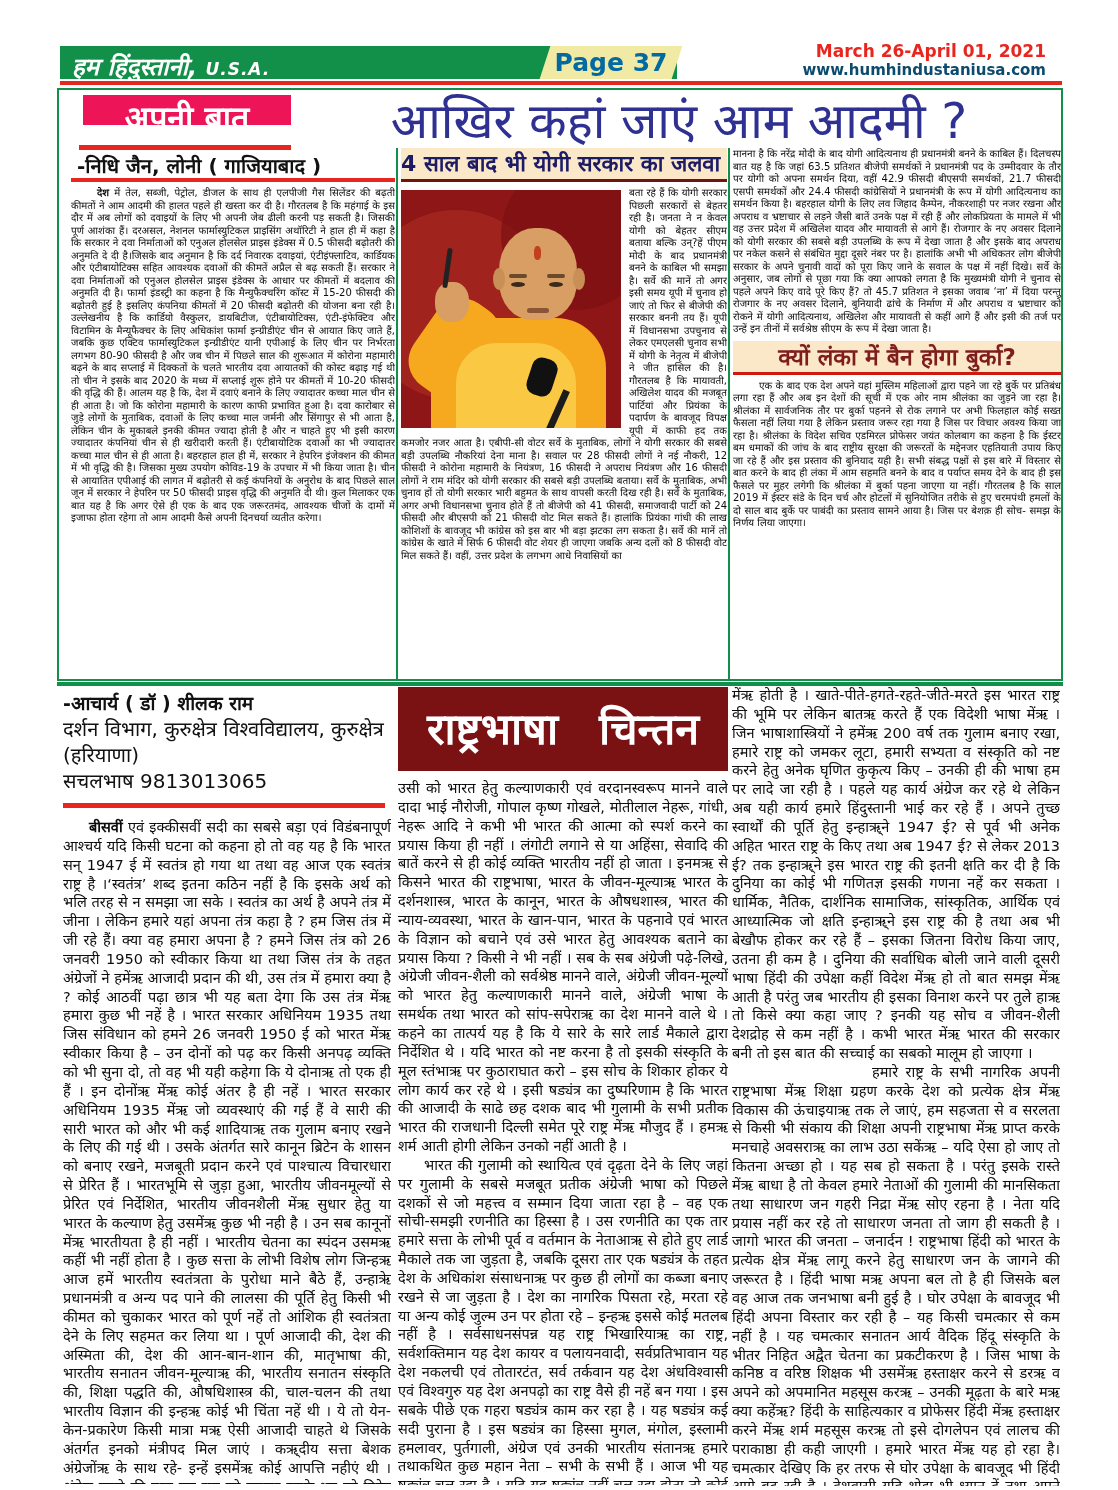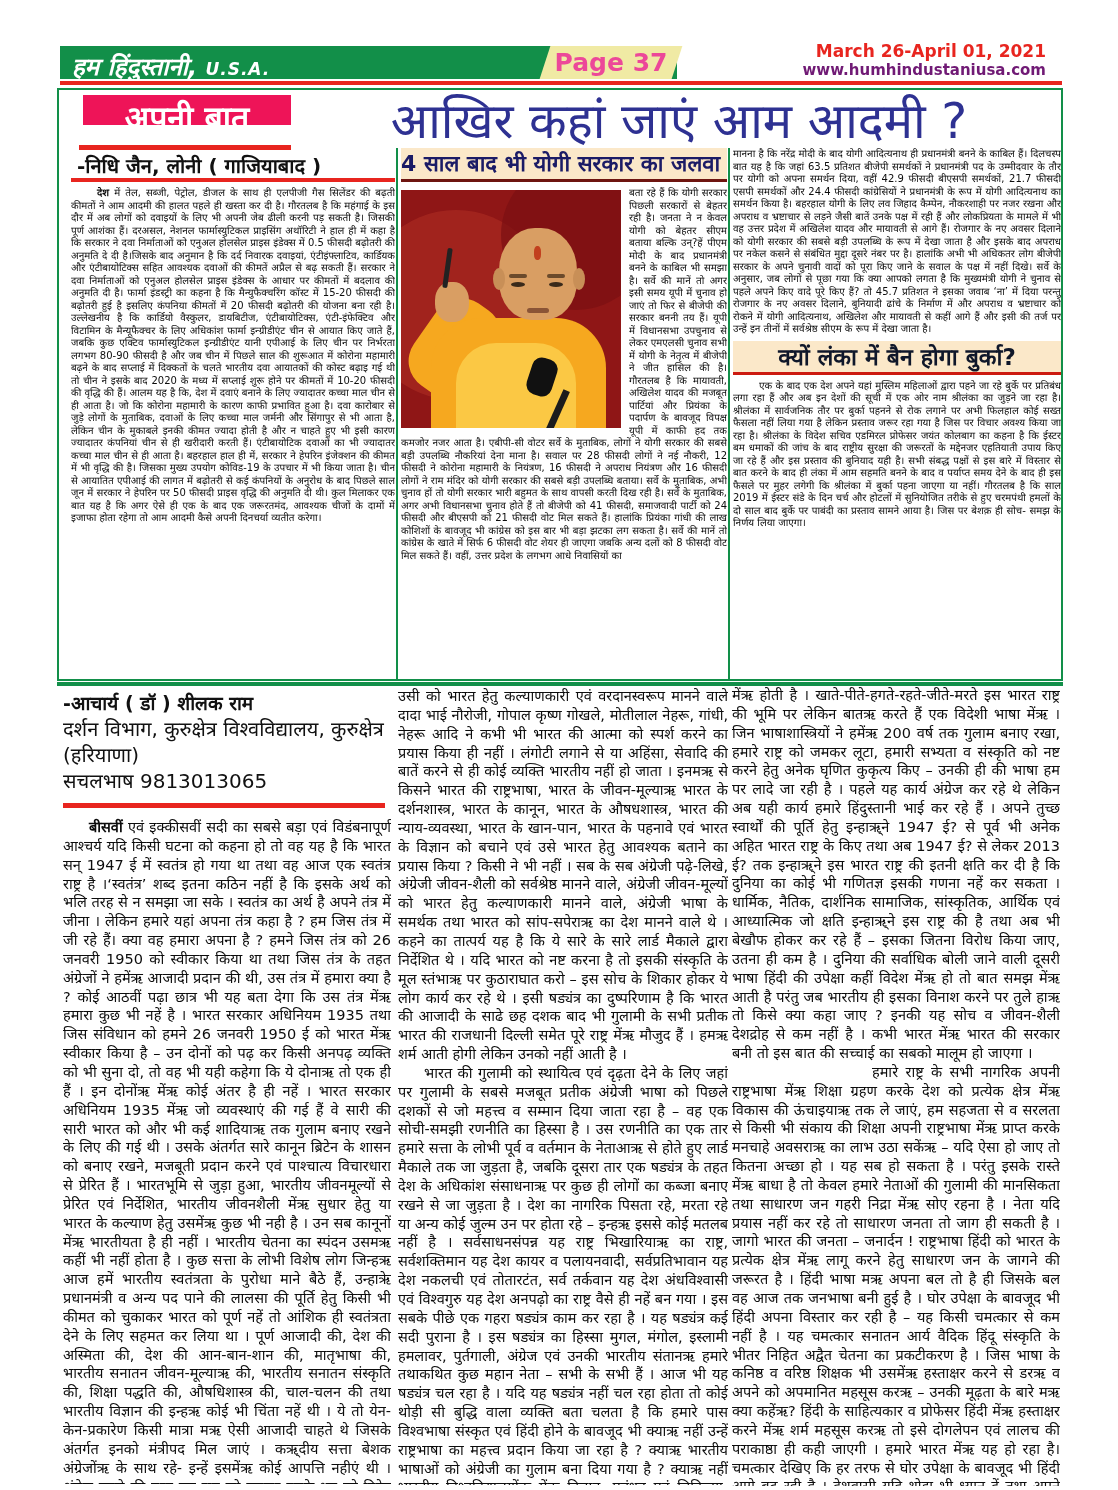--- a/index.html
+++ b/index.html
@@ -5,45 +5,45 @@
   * { margin:0; padding:0; box-sizing:border-box; }
   html,body { background:#ffffff; }
   body { width:1118px; height:1490px; position:relative; font-family:"DejaVu Sans", sans-serif; color:#111; }
   .abs { position:absolute; }
 
   
   .mast-bar { left:60px; top:46px; width:617px; height:33px; background:#128f49; }
   .mast-text { left:72px; top:49px; color:#fff; font-weight:bold; font-style:italic; font-size:24px; white-space:nowrap; }
   .mast-usa { font-size:17px; letter-spacing:1px; }
   .page-tab { left:545px; top:46px; width:132px; height:33px; background:#f0eaa4; transform:skewX(-18deg); }
-  .page-label { left:545px; top:48px; width:132px; text-align:center; font-size:25px; font-weight:bold; color:#ec4899; }
+  .page-label { left:545px; top:48px; width:132px; text-align:center; font-size:25px; font-weight:bold; color:#0369a1; }
   .date-block { right:72px; top:42px; text-align:right; line-height:1.15; }
   .date-red { color:#e8251f; font-weight:bold; font-size:17px; }
-  .site-blue { color:#701a75; font-weight:bold; font-size:15px; }
+  .site-blue { color:#0c4a6e; font-weight:bold; font-size:15px; }
   .red-rule { left:60px; top:81px; width:1002px; height:4px; background:#e8251f; }
 
   
   .top-box { left:57px; top:88px; width:1006px; height:593px; border:2px solid #128f49; background:#fff; }
   .apni-baat { left:24px; top:5px; width:208px; height:30px; background:#ee1458; color:#fff; font-weight:bold; font-size:32px; text-align:center; line-height:46px; }
   .apni-bar { left:20px; top:55px; width:212px; height:5px; background:#e8251f; }
   .main-headline { left:244px; top:-4px; width:752px; color:#2e3192; font-weight:normal; font-size:49px; white-space:nowrap; text-align:center; }
   .byline1 { left:18px; top:62px; font-size:20px; font-weight:bold; }
   .red-line1 { left:12px; top:88px; width:324px; height:4px; background:#e8251f; }
   .vsep { width:2px; top:58px; height:531px; background:#128f49; }
   .vsep1 { left:337px; } .vsep2 { left:669px; }
 
   .body-txt { font-size:10px; line-height:1.25; text-align:justify; color:#0c0c0c; }
   .ind { text-indent:26px; }
   .tcol-left { left:12px; top:97px; width:324px; height:488px; overflow:hidden; }
   .tcol-mid { left:342px; top:58px; width:326px; height:529px; overflow:hidden; }
   .tcol-right { left:674px; top:58px; width:328px; height:529px; overflow:hidden; }
 
   .kicker { height:34px; line-height:32px; background:#fbe8c9; text-align:center; font-weight:bold; white-space:nowrap; overflow:hidden; }
   .kicker1 { color:#1b1b66; font-size:22px; border-bottom:3px solid #6e1510; margin-bottom:5px; }
-  .kicker2 { color:#0f172a; font-size:23px; border-bottom:3px solid #cc1a10; margin:5px 0; }
+  .kicker2 { color:#7f1d1d; font-size:23px; border-bottom:3px solid #cc1a10; margin:5px 0; }
 
   
   .photo { float:left; width:220px; height:238px; margin:3px 8px 3px 0; position:relative; overflow:hidden; background:#8f1616; }
   .ph-blotch { position:absolute; left:-40px; top:20px; width:190px; height:190px; border-radius:50%; background:#b13024; opacity:.55; }
   .ph-blotch2 { position:absolute; right:-30px; top:-30px; width:150px; height:150px; border-radius:50%; background:#7a0f12; opacity:.7; }
   .ph-body { position:absolute; left:30px; bottom:-10px; width:175px; height:120px; border-radius:50px 50px 0 0; background:#f6a81f; }
   .ph-shawl { position:absolute; left:55px; bottom:-10px; width:120px; height:95px; border-radius:40px 40px 0 0; background:#fbc844; }
   .ph-head { position:absolute; left:98px; top:38px; width:78px; height:92px; border-radius:46% 46% 42% 42%; background:#d99e63; }
   .ph-ear { position:absolute; top:78px; width:12px; height:22px; border-radius:50%; background:#c88f57; }
   .ph-ear.l { left:92px; } .ph-ear.r { left:172px; }
@@ -137,20 +137,21 @@
 <div class="abs b-left">
   <div class="author-name">-आचार्य ( डॉ ) शीलक राम</div>
   <div class="author-sub">दर्शन विभाग, कुरुक्षेत्र विश्वविद्यालय, कुरुक्षेत्र (हरियाणा)</div>
   <div class="author-sub">सचलभाष 9813013065</div>
   <div class="red-line2"></div>
   <p class="body-sm ind2"><b>बीसवीं</b> <span>एवं इक्कीसवीं सदी का सबसे बड़ा एवं विडंबनापूर्ण आश्चर्य यदि किसी घटना को कहना हो तो वह यह है कि भारत सन् 1947 ई में स्वतंत्र हो गया था तथा वह आज एक स्वतंत्र राष्ट्र है ।‘स्वतंत्र’ शब्द इतना कठिन नहीं है कि इसके अर्थ को भलि तरह से न समझा जा सके । स्वतंत्र का अर्थ है अपने तंत्र में जीना । लेकिन हमारे यहां अपना तंत्र कहा है ? हम जिस तंत्र में जी रहे हैं। क्या वह हमारा अपना है ? हमने जिस तंत्र को 26 जनवरी 1950 को स्वीकार किया था तथा जिस तंत्र के तहत अंग्रेजों ने हमेंऋ आजादी प्रदान की थी, उस तंत्र में हमारा क्या है ? कोई आठवीं पढ़ा छात्र भी यह बता देगा कि उस तंत्र मेंऋ हमारा कुछ भी नहें है । भारत सरकार अधिनियम 1935 तथा जिस संविधान को हमने 26 जनवरी 1950 ई को भारत मेंऋ स्वीकार किया है – उन दोनों को पढ़ कर किसी अनपढ़ व्यक्ति को भी सुना दो, तो वह भी यही कहेगा कि ये दोनाऋ तो एक ही हैं । इन दोनोंऋ मेंऋ कोई अंतर है ही नहें । भारत सरकार अधिनियम 1935 मेंऋ जो व्यवस्थाएं की गई हैं वे सारी की सारी भारत को और भी कई शादियाऋ तक गुलाम बनाए रखने के लिए की गई थी । उसके अंतर्गत सारे कानून ब्रिटेन के शासन को बनाए रखने, मजबूती प्रदान करने एवं पाश्चात्य विचारधारा से प्रेरित हैं । भारतभूमि से जुड़ा हुआ, भारतीय जीवनमूल्यों से प्रेरित एवं निर्देशित, भारतीय जीवनशैली मेंऋ सुधार हेतु या भारत के कल्याण हेतु उसमेंऋ कुछ भी नही है । उन सब कानूनों मेंऋ भारतीयता है ही नहीं । भारतीय चेतना का स्पंदन उसमऋ कहीं भी नहीं होता है । कुछ सत्ता के लोभी विशेष लोग जिन्हऋ आज हमें भारतीय स्वतंत्रता के पुरोधा माने बैठे हैं, उन्हाऋे प्रधानमंत्री व अन्य पद पाने की लालसा की पूर्ति हेतु किसी भी कीमत को चुकाकर भारत को पूर्ण नहें तो आंशिक ही स्वतंत्रता देने के लिए सहमत कर लिया था । पूर्ण आजादी की, देश की अस्मिता की, देश की आन-बान-शान की, मातृभाषा की, भारतीय सनातन जीवन-मूल्याऋ की, भारतीय सनातन संस्कृति की, शिक्षा पद्धति की, औषधिशास्त्र की, चाल-चलन की तथा भारतीय विज्ञान की इन्हऋ कोई भी चिंता नहें थी । ये तो येन-केन-प्रकारेण किसी मात्रा मऋ ऐसी आजादी चाहते थे जिसके अंतर्गत इनको मंत्रीपद मिल जाएं । कऋ्दीय सत्ता बेशक अंग्रेजोंऋ के साथ रहे- इन्हें इसमेंऋ कोई आपत्ति नहीएं थी । अंग्रेज पहले की तरह इस राष्ट्र को लूटकर इसके धन को ब्रिटेन ममें ले जाते रहऋ- इन्हें इसमेंऋ कोई आपत्ति नहीं थी । पूर्ण आजादी की मांग करने वालाऋ यथा सवारकर, श्री अरविंद, सुभाष, तिलक, लाला लाजपत राय आदि को इन तथाकथित नकली देश भक्तोंऋ ने कांग्रेस में ही नहीं रहने दिया । धक्के मार-मारकर तथा बेईज्जत करके उन्हऋ कांग्रेस से निकाल दिया गया ।</span></p>
 
 </div>
 
 <div class="abs b-mid">
+  <div class="title-box">राष्ट्रभाषा चिन्तन</div>
   <p class="body-sm">उसी को भारत हेतु कल्याणकारी एवं वरदानस्वरूप मानने वाले दादा भाई नौरोजी, गोपाल कृष्ण गोखले, मोतीलाल नेहरू, गांधी, नेहरू आदि ने कभी भी भारत की आत्मा को स्पर्श करने का प्रयास किया ही नहीं । लंगोटी लगाने से या अहिंसा, सेवादि की बातें करने से ही कोई व्यक्ति भारतीय नहीं हो जाता । इनमऋ से किसने भारत की राष्ट्रभाषा, भारत के जीवन-मूल्याऋ भारत के दर्शनशास्त्र, भारत के कानून, भारत के औषधशास्त्र, भारत की न्याय-व्यवस्था, भारत के खान-पान, भारत के पहनावे एवं भारत के विज्ञान को बचाने एवं उसे भारत हेतु आवश्यक बताने का प्रयास किया ? किसी ने भी नहीं । सब के सब अंग्रेजी पढ़े-लिखे, अंग्रेजी जीवन-शैली को सर्वश्रेष्ठ मानने वाले, अंग्रेजी जीवन-मूल्यों को भारत हेतु कल्याणकारी मानने वाले, अंग्रेजी भाषा के समर्थक तथा भारत को सांप-सपेराऋ का देश मानने वाले थे । कहने का तात्पर्य यह है कि ये सारे के सारे लार्ड मैकाले द्वारा निर्देशित थे । यदि भारत को नष्ट करना है तो इसकी संस्कृति के मूल स्तंभाऋ पर कुठाराघात करो – इस सोच के शिकार होकर ये लोग कार्य कर रहे थे । इसी षड्यंत्र का दुष्परिणाम है कि भारत की आजादी के साढे छह दशक बाद भी गुलामी के सभी प्रतीक भारत की राजधानी दिल्ली समेत पूरे राष्ट्र मेंऋ मौजुद हैं । हमऋ शर्म आती होगी लेकिन उनको नहीं आती है ।</p>
   <p class="body-sm ind2">भारत की गुलामी को स्थायित्व एवं दृढ़ता देने के लिए जहां पर गुलामी के सबसे मजबूत प्रतीक अंग्रेजी भाषा को पिछले दशकों से जो महत्त्व व सम्मान दिया जाता रहा है – वह एक सोची-समझी रणनीति का हिस्सा है । उस रणनीति का एक तार हमारे सत्ता के लोभी पूर्व व वर्तमान के नेताआऋ से होते हुए लार्ड मैकाले तक जा जुड़ता है, जबकि दूसरा तार एक षड्यंत्र के तहत देश के अधिकांश संसाधनाऋ पर कुछ ही लोगों का कब्जा बनाए रखने से जा जुड़ता है । देश का नागरिक पिसता रहे, मरता रहे या अन्य कोई जुल्म उन पर होता रहे – इन्हऋ इससे कोई मतलब नहीं है । सर्वसाधनसंपन्न यह राष्ट्र भिखारियाऋ का राष्ट्र, सर्वशक्तिमान यह देश कायर व पलायनवादी, सर्वप्रतिभावान यह देश नकलची एवं तोतारटंत, सर्व तर्कवान यह देश अंधविश्वासी एवं विश्वगुरु यह देश अनपढ़ो का राष्ट्र वैसे ही नहें बन गया । इस सबके पीछे एक गहरा षड्यंत्र काम कर रहा है । यह षड्यंत्र कई सदी पुराना है । इस षड्यंत्र का हिस्सा मुगल, मंगोल, इस्लामी हमलावर, पुर्तगाली, अंग्रेज एवं उनकी भारतीय संतानऋ हमारे तथाकथित कुछ महान नेता – सभी के सभी हैं । आज भी यह षड्यंत्र चल रहा है । यदि यह षड्यंत्र नहीं चल रहा होता तो कोई थोड़ी सी बुद्धि वाला व्यक्ति बता चलता है कि हमारे पास विश्वभाषा संस्कृत एवं हिंदी होने के बावजूद भी क्याऋ नहीं उन्हें राष्ट्रभाषा का महत्त्व प्रदान किया जा रहा है ? क्याऋ भारतीय भाषाओं को अंग्रेजी का गुलाम बना दिया गया है ? क्याऋ नहीं भारतीय विश्वविद्यालयोंऋ मेंऋ विज्ञान, प्रबंधन एवं चिकित्सा-विज्ञान की शिक्षा हिंदी मे या अन्य भारतीय भाषाआऋ मेंऋ करवाई जा रही है ? क्याऋ नहीं हमारे न्याय के मंदिराऋ मेंऋ हमऋ न्याय हमारी मातृभाषा में मिलता है ? हमारे बारे मेंऋ निर्णय होता है लेकिन हमऋ ही नहीं समझ मेंऋ आता कि क्या बोला जा रहा है । हमारे भाग्य का फैसला होता है और हमें उसे समझ नहीं पाते हैं । हमारे भाग्य का फैसला एक ऐसी विदेशी भाषा मेंऋ होता है जिसको इस देश के 1ब लोग ही मुश्किल से समझ पाते हैं । क्याऋ नहें हमारे देश के कर्णधार कहलाने वाले नेता देश की राष्ट्रभाषा को महत्त्व दे रहे हैं ? क्या हासिल करना चाहते हैं वे इससे ? देश के सत्ता-लोलुप नेता वोट तो मांगते हैं राष्ट्र की भाषाओं मेंऋ लेकिन जब संसद एवं विधान सभाओंऋ मेंऋ देश की समस्याओं पर बहस होती है तो वह एक विदेशी भाषा अंग्रेजी</p>
 </div>
 
 <div class="abs b-right">
   <p class="body-sm">मेंऋ होती है । खाते-पीते-हगते-रहते-जीते-मरते इस भारत राष्ट्र की भूमि पर लेकिन बातऋ करते हैं एक विदेशी भाषा मेंऋ । जिन भाषाशास्त्रियों ने हमेंऋ 200 वर्ष तक गुलाम बनाए रखा, हमारे राष्ट्र को जमकर लूटा, हमारी सभ्यता व संस्कृति को नष्ट करने हेतु अनेक घृणित कुकृत्य किए – उनकी ही की भाषा हम पर लादे जा रही है । पहले यह कार्य अंग्रेज कर रहे थे लेकिन अब यही कार्य हमारे हिंदुस्तानी भाई कर रहे हैं । अपने तुच्छ स्वार्थों की पूर्ति हेतु इन्हाऋ्ने 1947 ई? से पूर्व भी अनेक अहित भारत राष्ट्र के किए तथा अब 1947 ई? से लेकर 2013 ई? तक इन्हाऋ्ने इस भारत राष्ट्र की इतनी क्षति कर दी है कि दुनिया का कोई भी गणितज्ञ इसकी गणना नहें कर सकता । धार्मिक, नैतिक, दार्शनिक सामाजिक, सांस्कृतिक, आर्थिक एवं आध्यात्मिक जो क्षति इन्हाऋ्ने इस राष्ट्र की है तथा अब भी बेखौफ होकर कर रहे हैं – इसका जितना विरोध किया जाए, उतना ही कम है । दुनिया की सर्वाधिक बोली जाने वाली दूसरी भाषा हिंदी की उपेक्षा कहीं विदेश मेंऋ हो तो बात समझ मेंऋ आती है परंतु जब भारतीय ही इसका विनाश करने पर तुले हाऋ तो किसे क्या कहा जाए ? इनकी यह सोच व जीवन-शैली देशद्रोह से कम नहीं है । कभी भारत मेंऋ भारत की सरकार बनी तो इस बात की सच्चाई का सबको मालूम हो जाएगा ।</p>
   <p class="body-sm ind-big">हमारे राष्ट्र के सभी नागरिक अपनी राष्ट्रभाषा मेंऋ शिक्षा ग्रहण करके देश को प्रत्येक क्षेत्र मेंऋ विकास की ऊंचाइयाऋ तक ले जाएं, हम सहजता से व सरलता से किसी भी संकाय की शिक्षा अपनी राष्ट्रभाषा मेंऋ प्राप्त करके मनचाहे अवसराऋ का लाभ उठा सकेंऋ – यदि ऐसा हो जाए तो कितना अच्छा हो । यह सब हो सकता है । परंतु इसके रास्ते मेंऋ बाधा है तो केवल हमारे नेताओं की गुलामी की मानसिकता तथा साधारण जन गहरी निद्रा मेंऋ सोए रहना है । नेता यदि प्रयास नहीं कर रहे तो साधारण जनता तो जाग ही सकती है । जागो भारत की जनता – जनार्दन ! राष्ट्रभाषा हिंदी को भारत के प्रत्येक क्षेत्र मेंऋ लागू करने हेतु साधारण जन के जागने की जरूरत है । हिंदी भाषा मऋ अपना बल तो है ही जिसके बल वह आज तक जनभाषा बनी हुई है । घोर उपेक्षा के बावजूद भी हिंदी अपना विस्तार कर रही है – यह किसी चमत्कार से कम नहीं है । यह चमत्कार सनातन आर्य वैदिक हिंदू संस्कृति के भीतर निहित अद्वैत चेतना का प्रकटीकरण है । जिस भाषा के कनिष्ठ व वरिष्ठ शिक्षक भी उसमेंऋ हस्ताक्षर करने से डरऋ व अपने को अपमानित महसूस करऋ – उनकी मूढ़ता के बारे मऋ क्या कहेंऋ? हिंदी के साहित्यकार व प्रोफेसर हिंदी मेंऋ हस्ताक्षर करने मेंऋ शर्म महसूस करऋ तो इसे दोगलेपन एवं लालच की पराकाष्ठा ही कही जाएगी । हमारे भारत मेंऋ यह हो रहा है। चमत्कार देखिए कि हर तरफ से घोर उपेक्षा के बावजूद भी हिंदी आगे बढ़ रही है । देशवासी यदि थोड़ा भी ध्यान दें तथा अपने नेताओं पर दबाव बनाएं तो वह शुभ दिन दूर नहीं होगा, जिस दिन हमारी न्याय-व्यवस्था, विज्ञान, चिकित्सा-विज्ञान, प्रबंधन एवं इंजीनियरिंग की शिक्षा हम अपनी राष्ट्रभाषा हिंदी मेंऋ पाकर अपने एवं अपने राष्ट्र के जीवन को विकास व समृद्धि की नई ऊंचाईयाऋ पर ले जा सकऋो । कोई महानायक भारत में अवश्य आएगा, जोकि ऊपर से हमारी व्यवस्था को ठीक करके राष्ट्र के प्रत्येक क्षेत्र में राष्ट्रवादी विचाराऋ को जगाकर राष्ट्र के जीवन मेंऋ प्राण फूंक देगा । राष्ट्र लूटरे नेताआऋ का विनाश समीप है । राष्ट्रभाषा हिंदी का भविष्य उज्ज्वल है । इसके इस भविष्य के रास्ते में जिसने भी बाधाएं खड़ी की, उसका विनाश सुनिश्चित है । समस्त राष्ट्र को एक सूत्र में पिरोने का कार्य इस समय केवल राष्ट्रभाषा हिंदी ही कर सकती है । एक राष्ट्रभाषा हिंदी को सही मायनाऋ मेंऋ भारत मेंऋ लागू करने से भारत की अनेक समस्याएं स्वयंमेव समाप्त हो जाएंगी । पूर्वकाल मेंऋ यह भूमिका संस्कृत भाषा ने निभाई थी तथा आज यह भूमिका केवल मात्र हिंदी भाषा ही निभा सकती है । हिंदी के शिक्षकोंऋ पर भी बहुत बड़ा दायित्व है कि वे कुंभकरणी निद्रा से जागऋ तथा अन्योंऋ को भी जगाएं।</p>
 </div>
 
 </body></html>

